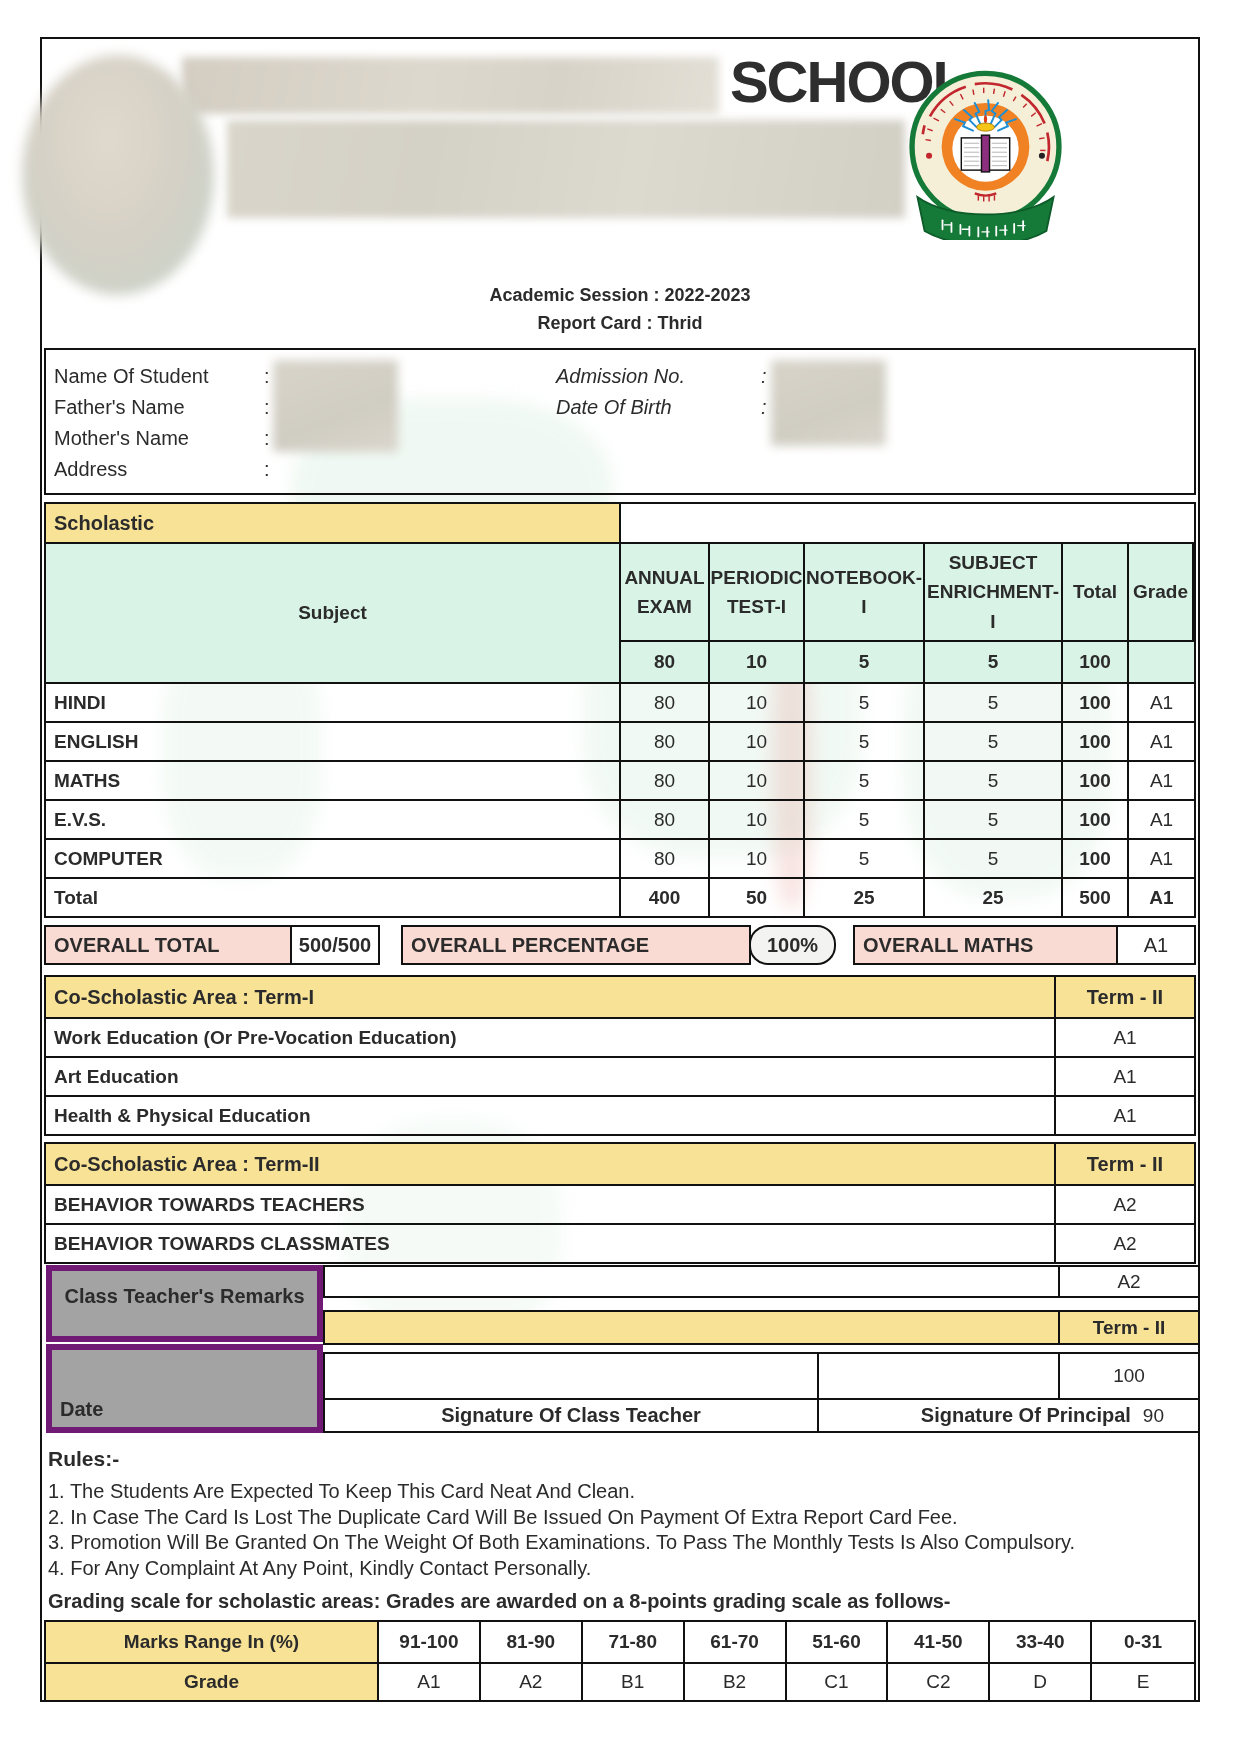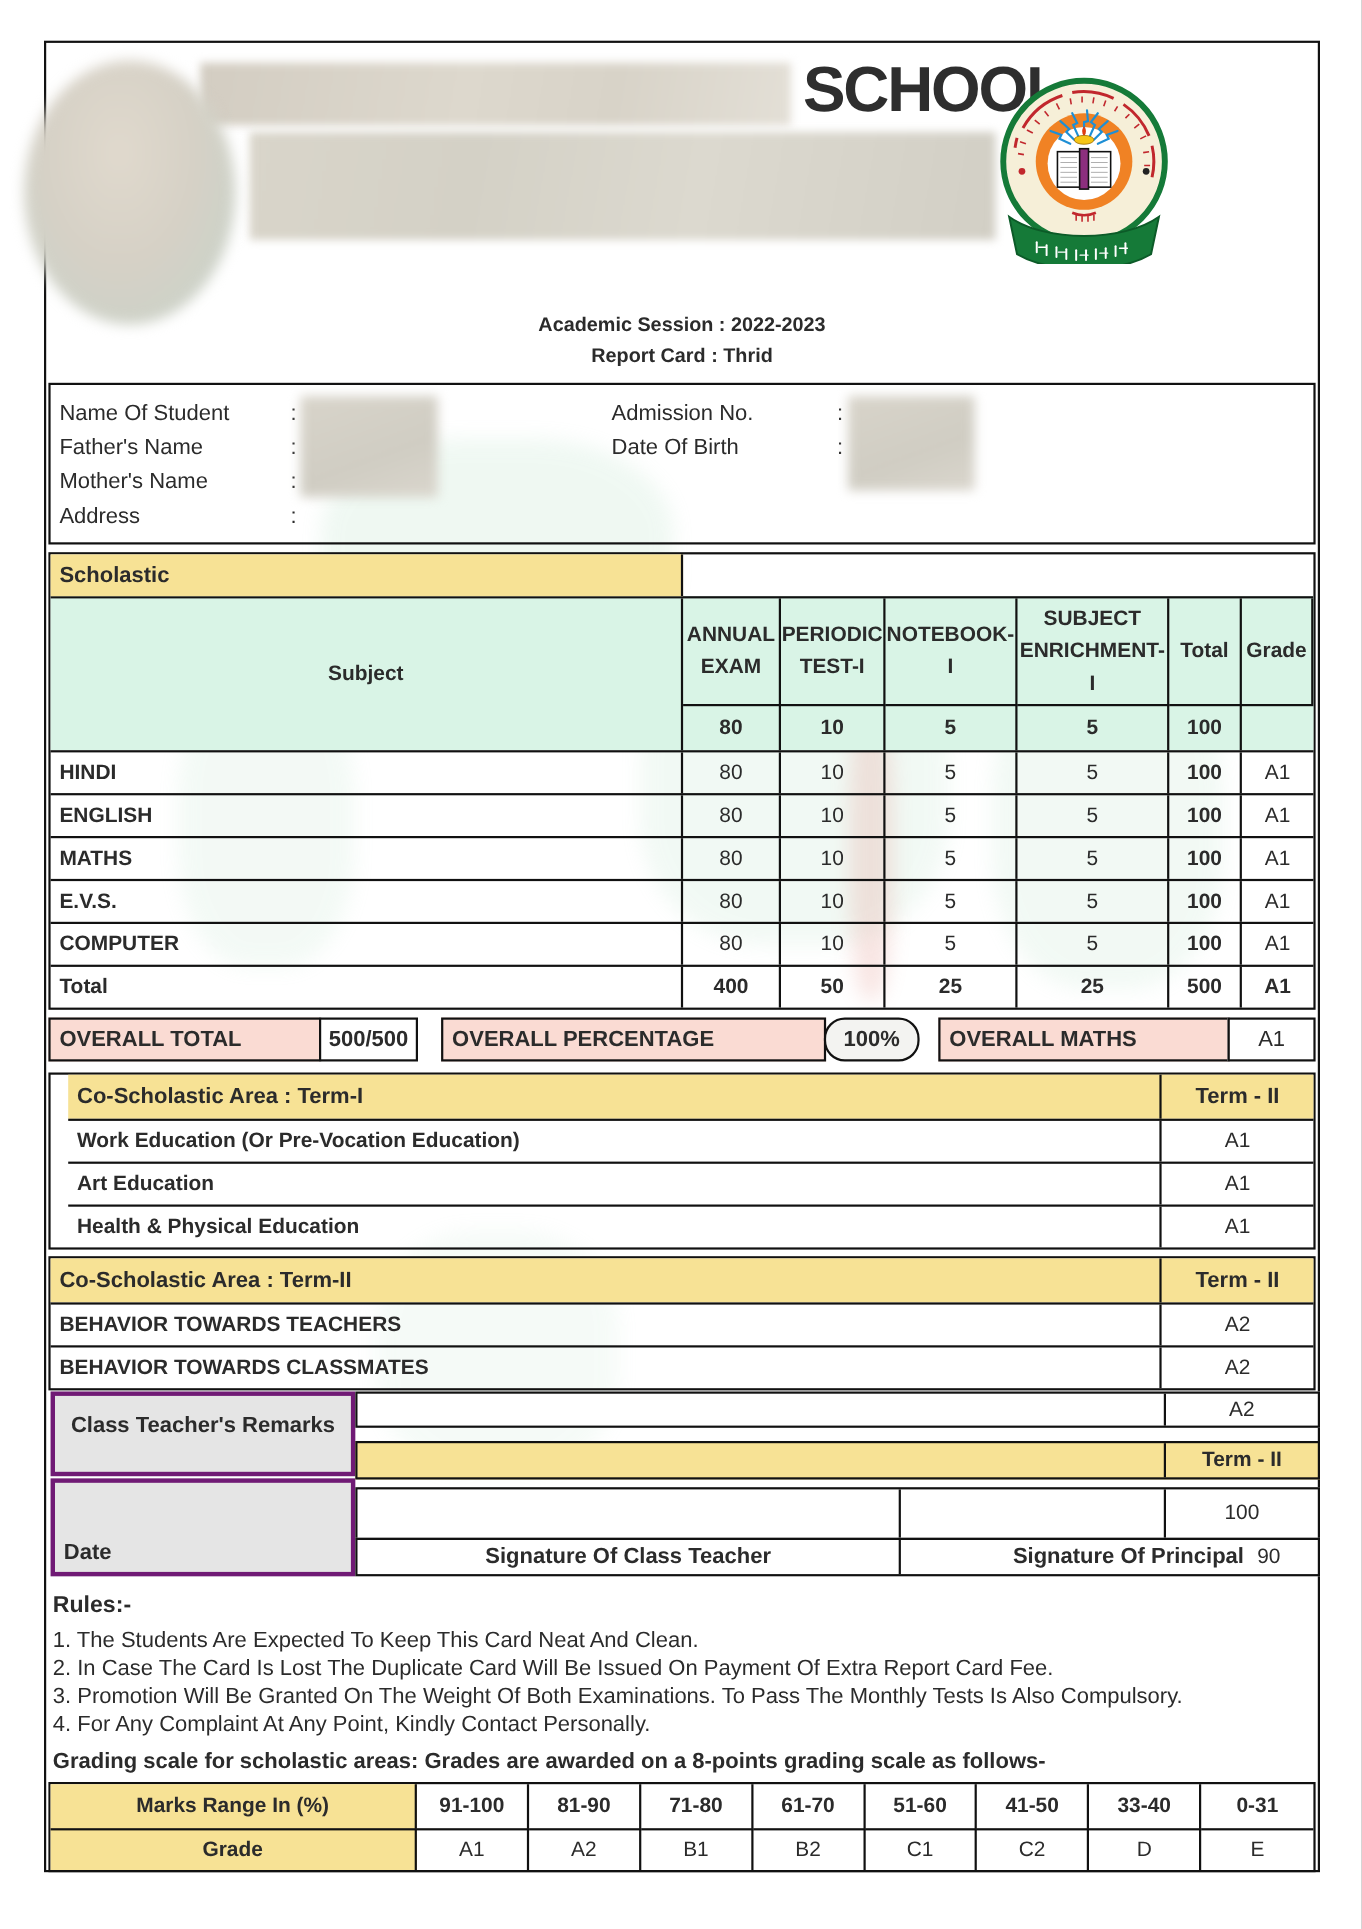--- a/index.html
+++ b/index.html
@@ -35,21 +35,21 @@
   .cbse-logo { position:absolute; left:903px; top:68px; width:165px; height:172px; z-index:4; }
 
   
   .info-box { position:absolute; left:2px; top:309px; width:1152px; height:147px;
     border:2px solid #111; padding-top:11px; z-index:2; background:transparent; }
   .info-row { position:relative; height:31px; display:flex; align-items:center;
     padding-left:8px; font-size:20px; }
   .info-label { width:210px; }
   .info-colon { width:16px; }
   .info-right { position:absolute; left:510px; top:11px; width:400px; }
-  .info-right .info-row { padding-left:0; }
+  .info-right .info-row { padding-left:0;font-style:italic; }
   .info-right .info-label { width:205px; }
   .redact { position:absolute; filter:blur(5px); border-radius:2px;
     background:linear-gradient(160deg,#d8d4ca,#d0cdc3 60%,#dad6cd); }
   .redact-left  { left:227px; top:10px; width:125px; height:92px; }
   .redact-right { left:725px; top:10px; width:115px; height:86px; }
 
   
   .schol { position:absolute; left:2px; top:463px; width:1152px; border:2px solid #111; z-index:2; }
   .schol-head { display:grid; grid-template-columns:575px 1fr; height:38px; }
   .schol-head > div { display:flex; align-items:center; background:#f7e295;
@@ -86,21 +86,21 @@
   .co-head .lab { flex:1; display:flex; align-items:center; padding-left:8px; }
   .co-head .term { width:140px; border-left:2px solid #111; display:flex;
     align-items:center; justify-content:center; }
   .co-row { display:flex; height:39px; border-top:2px solid #111; font-size:19px; }
   .co-row .lab { flex:1; display:flex; align-items:center; padding-left:8px; font-weight:bold; }
   .co-row .grade { width:140px; border-left:2px solid #111; display:flex;
     align-items:center; justify-content:center; font-weight:normal; }
 
   
   .rem { position:absolute; left:2px; top:1226px; width:1152px; height:169px; z-index:2; }
-  .rem .ybox { position:absolute; background:#e5e5e5; border:4px solid #701a75; }
+  .rem .ybox { position:absolute; background:#a3a3a3; border:6px solid #701a75; }
   .ybox-a { left:2px; top:0; width:277px; height:77px; display:flex;
     align-items:center; justify-content:center; font-size:20px; font-weight:bold;
     padding-bottom:14px; }
   .ybox-b { left:2px; top:79px; width:277px; height:89px; display:flex;
     align-items:flex-end; padding:0 0 6px 8px; font-size:20px; font-weight:bold; }
   .rem-row { position:absolute; left:279px; width:877px; display:flex;
     border:2px solid #111; background:#fff; font-size:19px; }
   .rem-row .fill { flex:1; }
   .rem-row .rcell { width:140px; border-left:2px solid #111; display:flex;
     align-items:center; justify-content:center; }
@@ -262,21 +262,21 @@
 
     <div class="overall">
       <div class="ov-cell ov-label" style="left:0; width:248px;">OVERALL TOTAL</div>
       <div class="ov-cell ov-val" style="left:246px; width:90px;">500/500</div>
       <div class="ov-cell ov-label" style="left:357px; width:350px;">OVERALL PERCENTAGE</div>
       <div class="ov-cell ov-val" style="left:705px; width:87px; background:#f3f3f1;border-radius:19px;">100%</div>
       <div class="ov-cell ov-label" style="left:809px; width:265px;">OVERALL MATHS</div>
       <div class="ov-cell ov-val" style="left:1072px; width:80px; font-weight:normal;">A1</div>
     </div>
 
-    <div class="co-block" style="top:936px;padding-left:16px;">
+    <div class="co-block" style="top:936px;">
       <div class="co-head">
         <div class="lab">Co-Scholastic Area : Term-I</div>
         <div class="term">Term - II</div>
       </div>
       <div class="co-row">
         <div class="lab">Work Education (Or Pre-Vocation Education)</div>
         <div class="grade">A1</div>
       </div>
       <div class="co-row">
         <div class="lab">Art Education</div>

